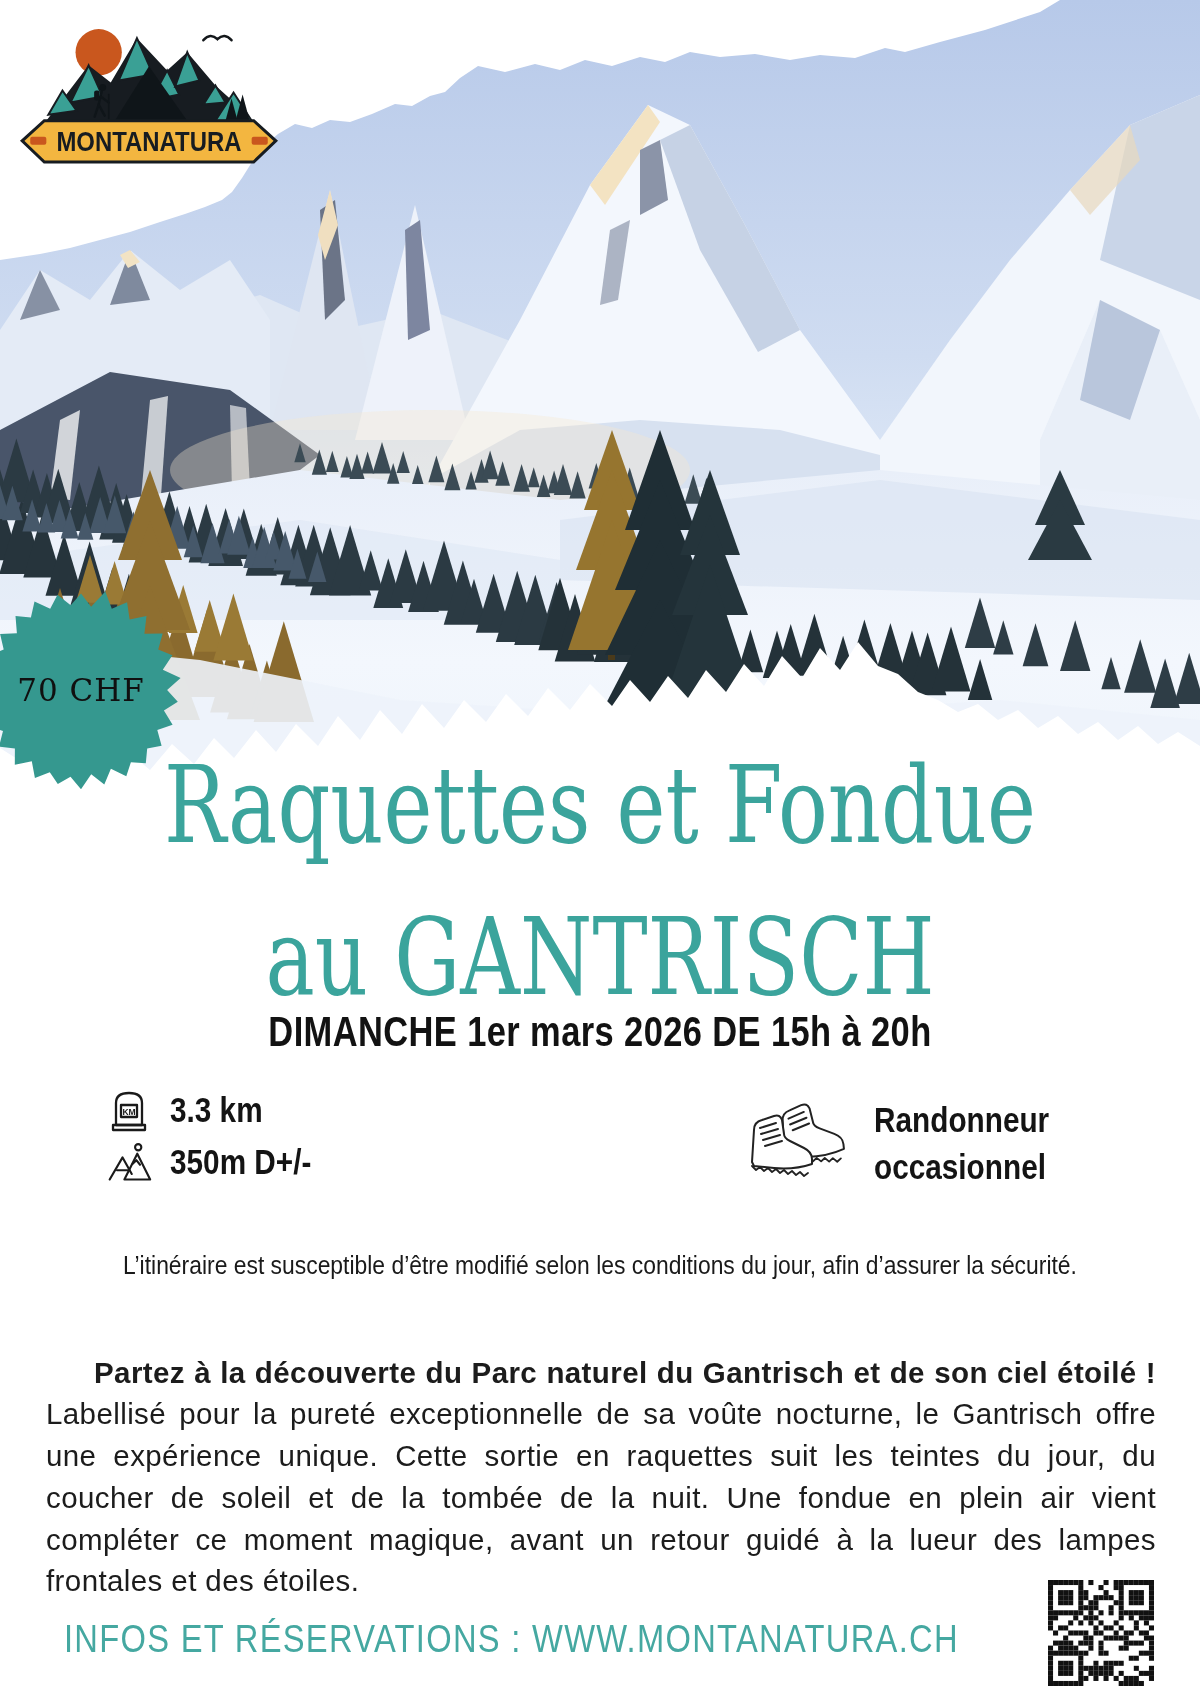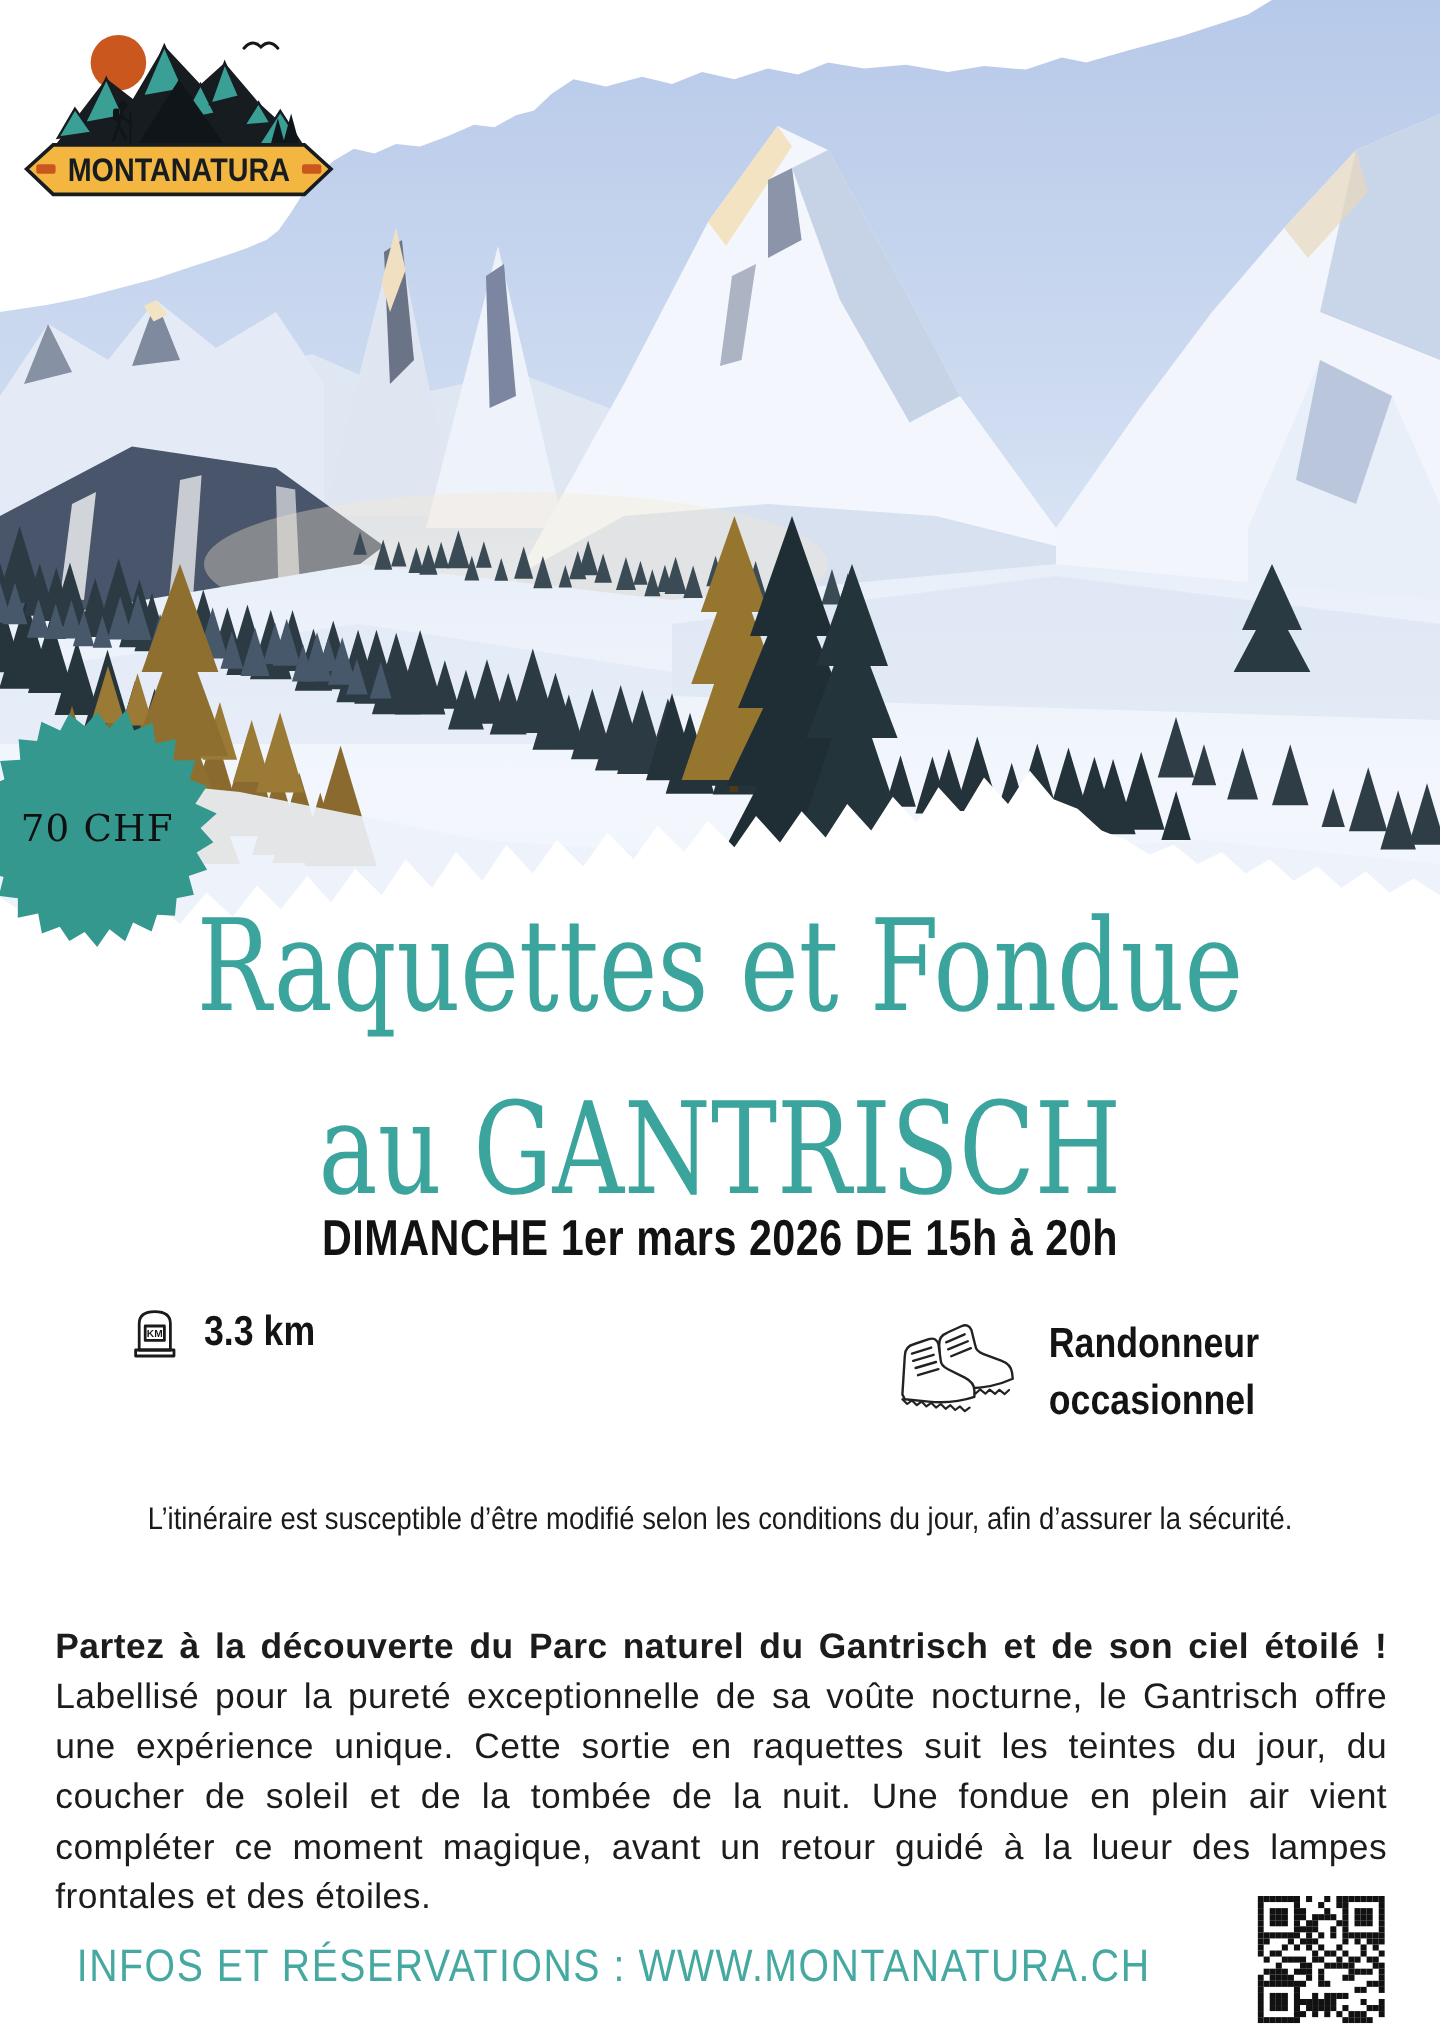--- a/index.html
+++ b/index.html
@@ -26,21 +26,21 @@
   .dicon{width:46px;height:46px;flex:0 0 46px;margin-right:18px;display:flex;align-items:center;justify-content:center;text-decoration:underline;}
   .dlabel{font-size:35px;font-weight:600;color:#141414;transform:scaleX(0.85);transform-origin:0 50%;white-space:nowrap;}
   .boots{left:744px;top:1092px;width:118px;height:104px;}
   .level{left:874px;top:1096px;font-size:35px;font-weight:600;line-height:47px;color:#141414;
          transform:scaleX(0.85);transform-origin:0 0;white-space:nowrap;}
   .disclaimer{top:1250px;left:0;width:1200px;text-align:center;font-size:26px;font-weight:500;
               transform:scaleX(0.88);transform-origin:50% 0;color:#1a1a1a;white-space:nowrap;}
   
   .para{left:46px;top:1322px;width:1110px;font-size:29.5px;line-height:41.8px;
         text-align:justify;letter-spacing:0.4px;color:#1c1c1c;}
-  .para b{font-weight:bold;}
+  .para b{font-weight:bold;margin-left:48px;}
   
   .footer{left:64px;top:1618px;font-size:38px;color:#45a8a1;letter-spacing:1.5px;
           transform:scaleX(0.86);transform-origin:0 0;white-space:nowrap;z-index:2;}
   .qr{left:1048px;top:1580px;width:106px;height:106px;}
 </style>
 </head>
 <body>
 
 <svg class="abs photo" viewBox="0 0 1200 790" preserveAspectRatio="none" aria-hidden="true">
   <defs>
@@ -343,20 +343,32 @@
   <div class="drow">
     <span class="dicon">
       <svg viewBox="0 0 44 44" width="44" height="44" fill="none" stroke="#1a1a1a" stroke-width="2.3" stroke-linejoin="round">
         <path d="M9,37 L9,15 Q9,5 22,5 Q35,5 35,15 L35,37 Z"></path>
         <rect x="14" y="17" width="16" height="12"></rect>
         <text x="22" y="26.5" text-anchor="middle" stroke="none" fill="#1a1a1a" font-family="Liberation Sans, sans-serif" font-size="8.5" font-weight="bold">KM</text>
         <rect x="6" y="37" width="32" height="5"></rect>
       </svg>
     </span>
     <span class="dlabel">3.3 km</span>
+  </div>
+  <div class="drow">
+    <span class="dicon">
+      <svg viewBox="0 0 50 46" width="46" height="46" fill="none" stroke="#1a1a1a" stroke-width="2.3" stroke-linejoin="round" stroke-linecap="round">
+        <path d="M4,42 L18,18 L28,36"></path>
+        <path d="M12,32 L24,32"></path>
+        <path d="M20,42 L34,14 L48,42 Z"></path>
+        <path d="M29,25 L33,21 L37,26"></path>
+        <circle cx="35" cy="7" r="3.4"></circle>
+      </svg>
+    </span>
+    <span class="dlabel">350m D+/-</span>
   </div>
 </div>
 
 <svg class="abs boots" viewBox="0 0 118 104">
   <g stroke="#222" stroke-width="2" fill="#ffffff" stroke-linejoin="round" stroke-linecap="round">
     <g transform="translate(30,0) rotate(-6 40 40)">
       <path d="M8,58 L10,26 Q10,18 18,16 L30,12 Q36,10 38,16 L40,30 Q40,34 46,37 L60,44 Q68,48 68,55 L68,60 Q50,66 30,64 L10,62 Z"></path>
       <path d="M16,24 L32,19 M17,30 L34,25 M19,36 L36,31" fill="none"></path>
       <path d="M8,62 l4,4 l4,-3 l4,4 l4,-3 l4,4 l4,-3 l4,4 l4,-3 l4,4 l4,-3 l4,4 l4,-3 l4,4 l4,-3" fill="none" stroke-width="1.8"></path>
     </g>

